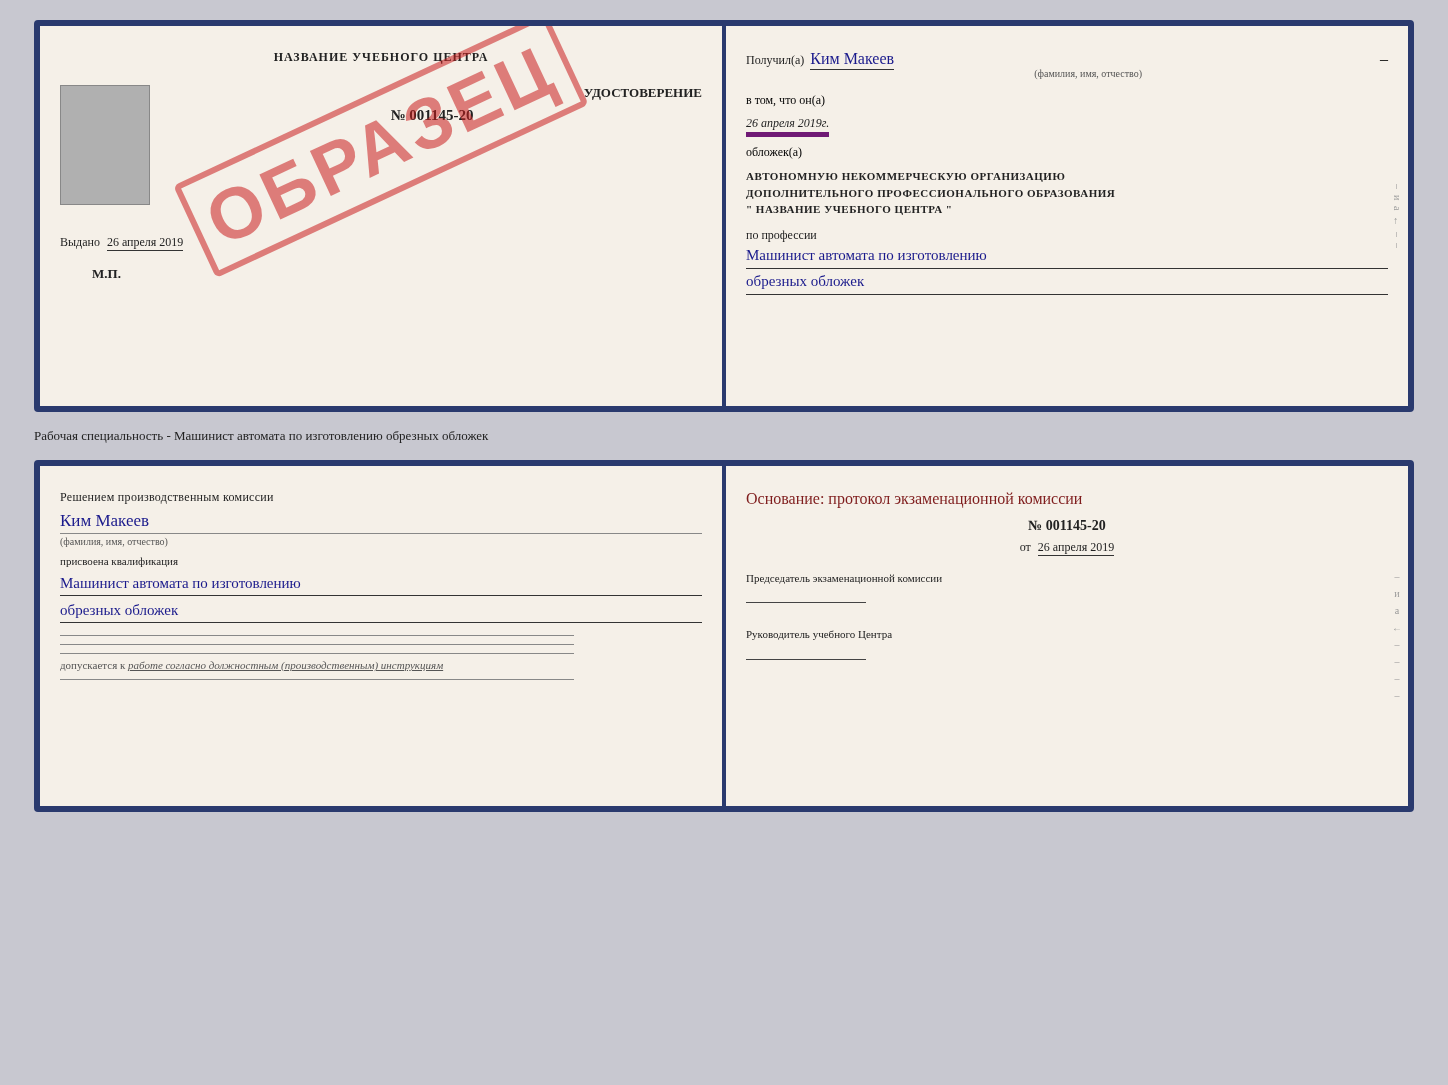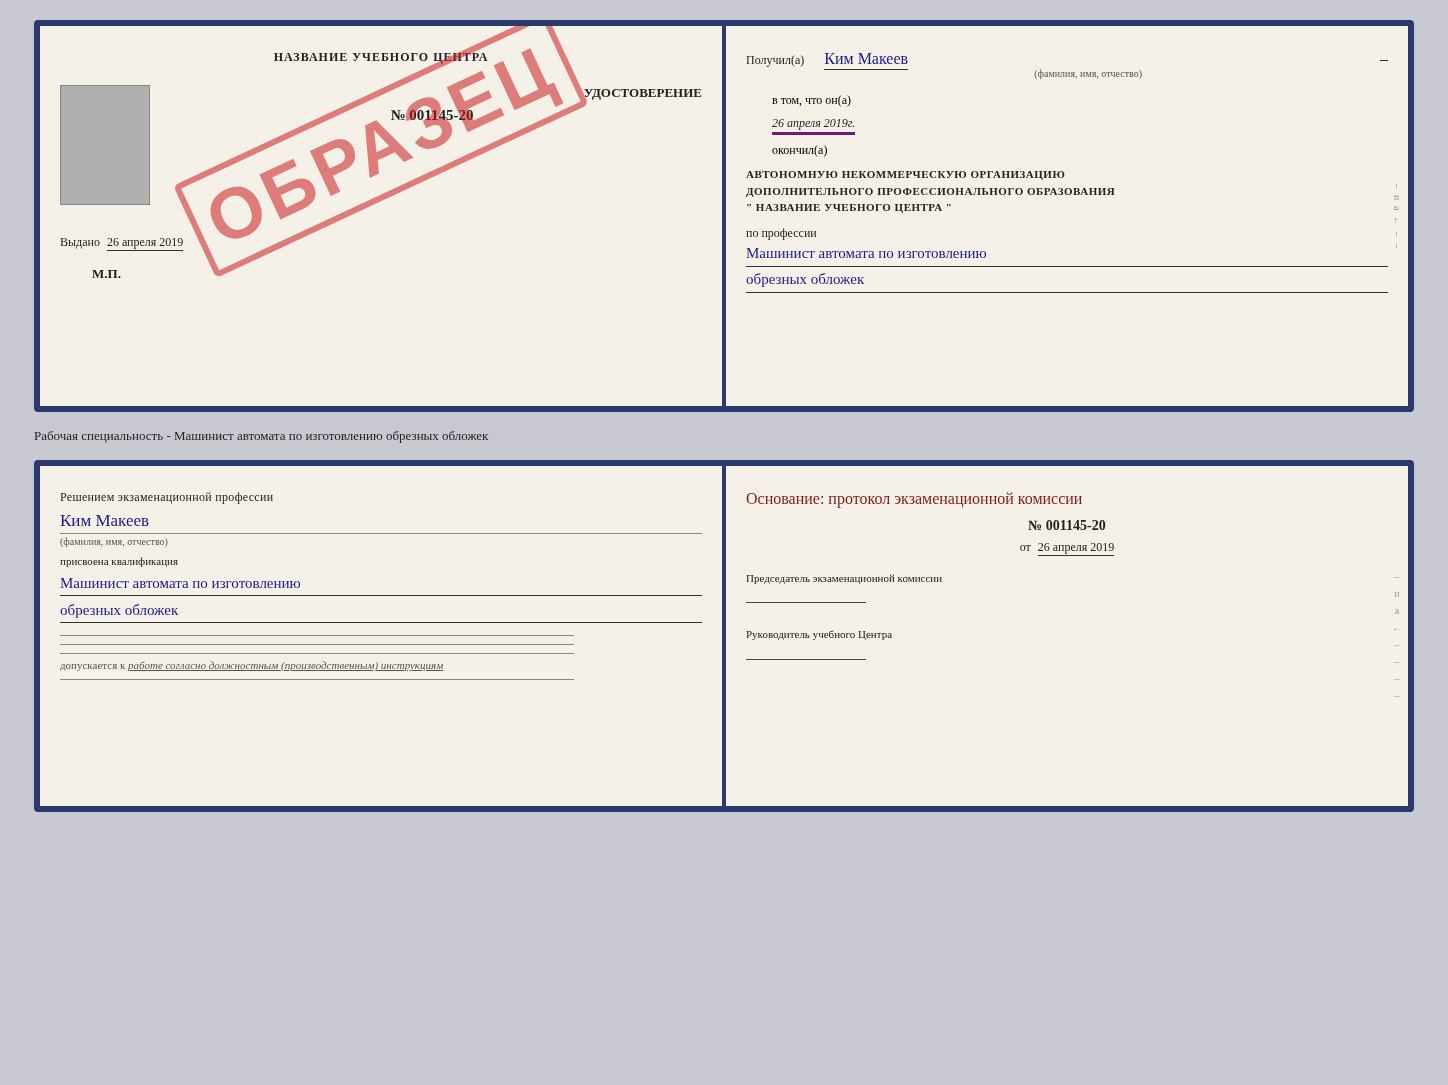--- a/index.html
+++ b/index.html
@@ -111,21 +111,21 @@
       font-size: 13px;
       color: #222;
       font-weight: bold;
       margin-left: 32px;
     }
 
     
     .poluchil-line {
       display: flex;
       align-items: baseline;
-      gap: 20px;
+      gap: 6px;
       margin-bottom: 14px;
       flex-wrap: wrap;
     }
 
     .poluchil-label {
       font-size: 12px;
       color: #222;
     }
 
     .poluchil-name {
@@ -150,23 +150,22 @@
       gap: 8px;
       margin: 12px 0 8px 0;
       font-size: 12px;
       flex-direction: column;
     }
 
     .date-val {
       font-style: italic;
       font-size: 12px;
       color: #222;
-      border-bottom: 3px solid #701a75;
+      border-bottom: 5px solid #701a75;
       padding-bottom: 1px;
-      margin-left: 26px;
     }
 
     .org-block {
       text-align: left;
       font-size: 11px;
       font-weight: bold;
       letter-spacing: 0.5px;
       line-height: 1.5;
       margin: 8px 0;
       color: #222;
@@ -332,21 +331,21 @@
       <div style="flex:1; min-width:160px;">
         <span class="poluchil-name">Ким Макеев</span>
         <div class="sub-label">(фамилия, имя, отчество)</div>
       </div>
       <span style="font-size:16px; margin-left:8px;">–</span>
     </div>
 
     <div class="vtom-line">
       <span>в том, что он(а)</span>
       <span class="date-val">26 апреля 2019г.</span>
-      <span>окончил(а)</span>
+      <span>обложек(а)</span>
     </div>
 
     <div class="org-block">
       <div>АВТОНОМНУЮ НЕКОММЕРЧЕСКУЮ ОРГАНИЗАЦИЮ</div>
       <div>ДОПОЛНИТЕЛЬНОГО ПРОФЕССИОНАЛЬНОГО ОБРАЗОВАНИЯ</div>
       <div>" НАЗВАНИЕ УЧЕБНОГО ЦЕНТРА "</div>
     </div>
 
     <div class="professia-label">по профессии</div>
     <span class="professia-val">Машинист автомата по изготовлению</span>
@@ -361,21 +360,21 @@
       <span style="font-size:10px; writing-mode:vertical-rl; color:#999;">–</span>
     </div>
   </div>
 </div>
 
 <div class="middle-label">Рабочая специальность - Машинист автомата по изготовлению обрезных обложек</div>
 
 <div class="bottom-doc">
 
   <div class="doc-page left">
-    <div class="komissia-title">Решением экзаменационной профессии</div>
+    <div class="komissia-title">Решением производственным комиссии</div>
     <div class="candidate-name">Ким Макеев</div>
     <div class="fio-sub">(фамилия, имя, отчество)</div>
     <div class="kvalif-label">присвоена квалификация</div>
     <span class="kvalif-val">Машинист автомата по изготовлению</span>
     <span class="kvalif-val" style="margin-top:2px;">обрезных обложек</span>
 
     <div style="border-bottom:1px solid #888; width:80%; margin-top:12px;"></div>
     <div style="border-bottom:1px solid #888; width:80%; margin-top:8px;"></div>
     <div style="border-bottom:1px solid #888; width:80%; margin-top:8px;"></div>
 

